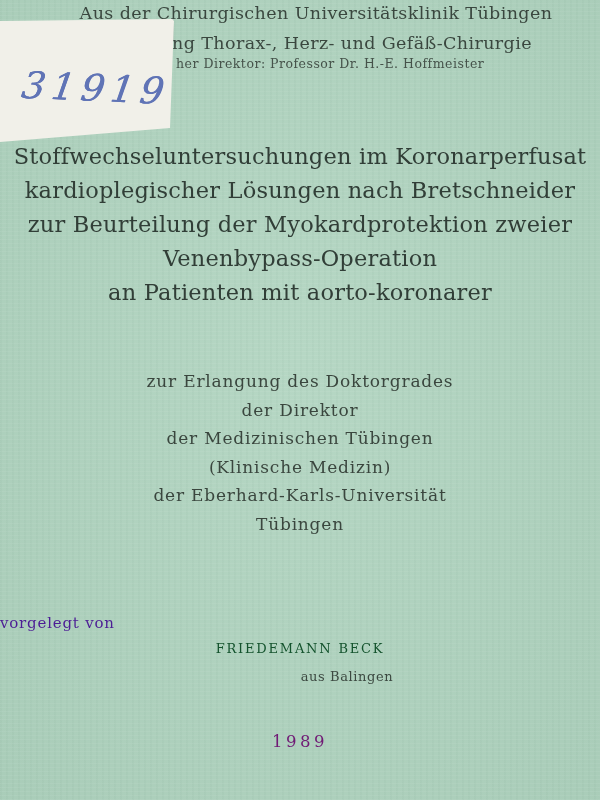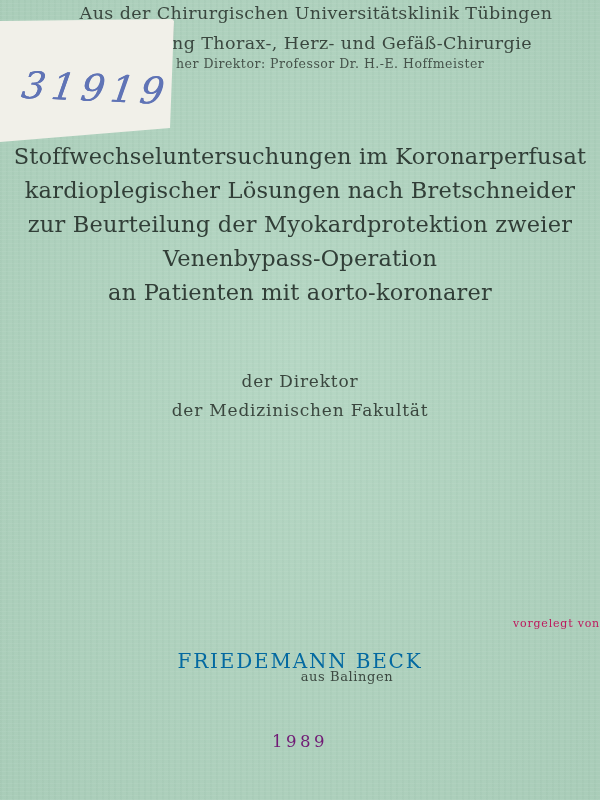--- a/index.html
+++ b/index.html
@@ -64,27 +64,27 @@
   }
   .middle-block{
     position:absolute;top:367px;left:0;width:100%;
     text-align:center;
     font-size:17px;line-height:28.5px;
     letter-spacing:0.8px;
     color:#3a463e;
   }
   .presented{
     position:absolute;top:615px;left:0;width:100%;
-    text-align:right;font-size:11px;line-height:17px;
-    letter-spacing:0.8px;color:#be185d;
+    text-align:left;font-size:15px;line-height:17px;
+    letter-spacing:0.8px;color:#4c1d95;
   }
   .author{
     position:absolute;top:640px;left:0;width:100%;
-    text-align:center;font-size:20px;line-height:18px;
-    letter-spacing:1.8px;color:#0369a1;margin-top:12px;
+    text-align:center;font-size:13px;line-height:18px;
+    letter-spacing:1.8px;color:#14532d;
   }
   .origin{
     position:absolute;top:668px;left:0;width:100%;
     text-align:center;font-size:13px;line-height:17px;
     letter-spacing:0.6px;color:#3c4941;padding-left:47px;
   }
   .year{
     position:absolute;top:732px;left:0;width:100%;
     text-align:center;font-size:16.5px;line-height:19px;
     letter-spacing:3.5px;color:#701a75;
@@ -111,22 +111,26 @@
 
   <div class="title-block">
     <div>Stoffwechseluntersuchungen im Koronarperfusat</div>
     <div>kardioplegischer Lösungen nach Bretschneider</div>
     <div>zur Beurteilung der Myokardprotektion zweier</div>
     <div>Venenbypass-Operation</div>
     <div>an Patienten mit aorto-koronarer</div>
   </div>
 
   <div class="middle-block">
+    <div>zur Erlangung des Doktorgrades</div>
     <div>der Direktor</div>
-    <div>der Medizinischen Fakultät</div>
+    <div>der Medizinischen Tübingen</div>
+    <div>(Klinische Medizin)</div>
+    <div>der Eberhard-Karls-Universität</div>
+    <div>Tübingen</div>
   </div>
 
   <div class="presented">vorgelegt von</div>
 
   <div class="author">FRIEDEMANN BECK</div>
 
   <div class="origin">aus Balingen</div>
 
   <div class="year">1989</div>
 

